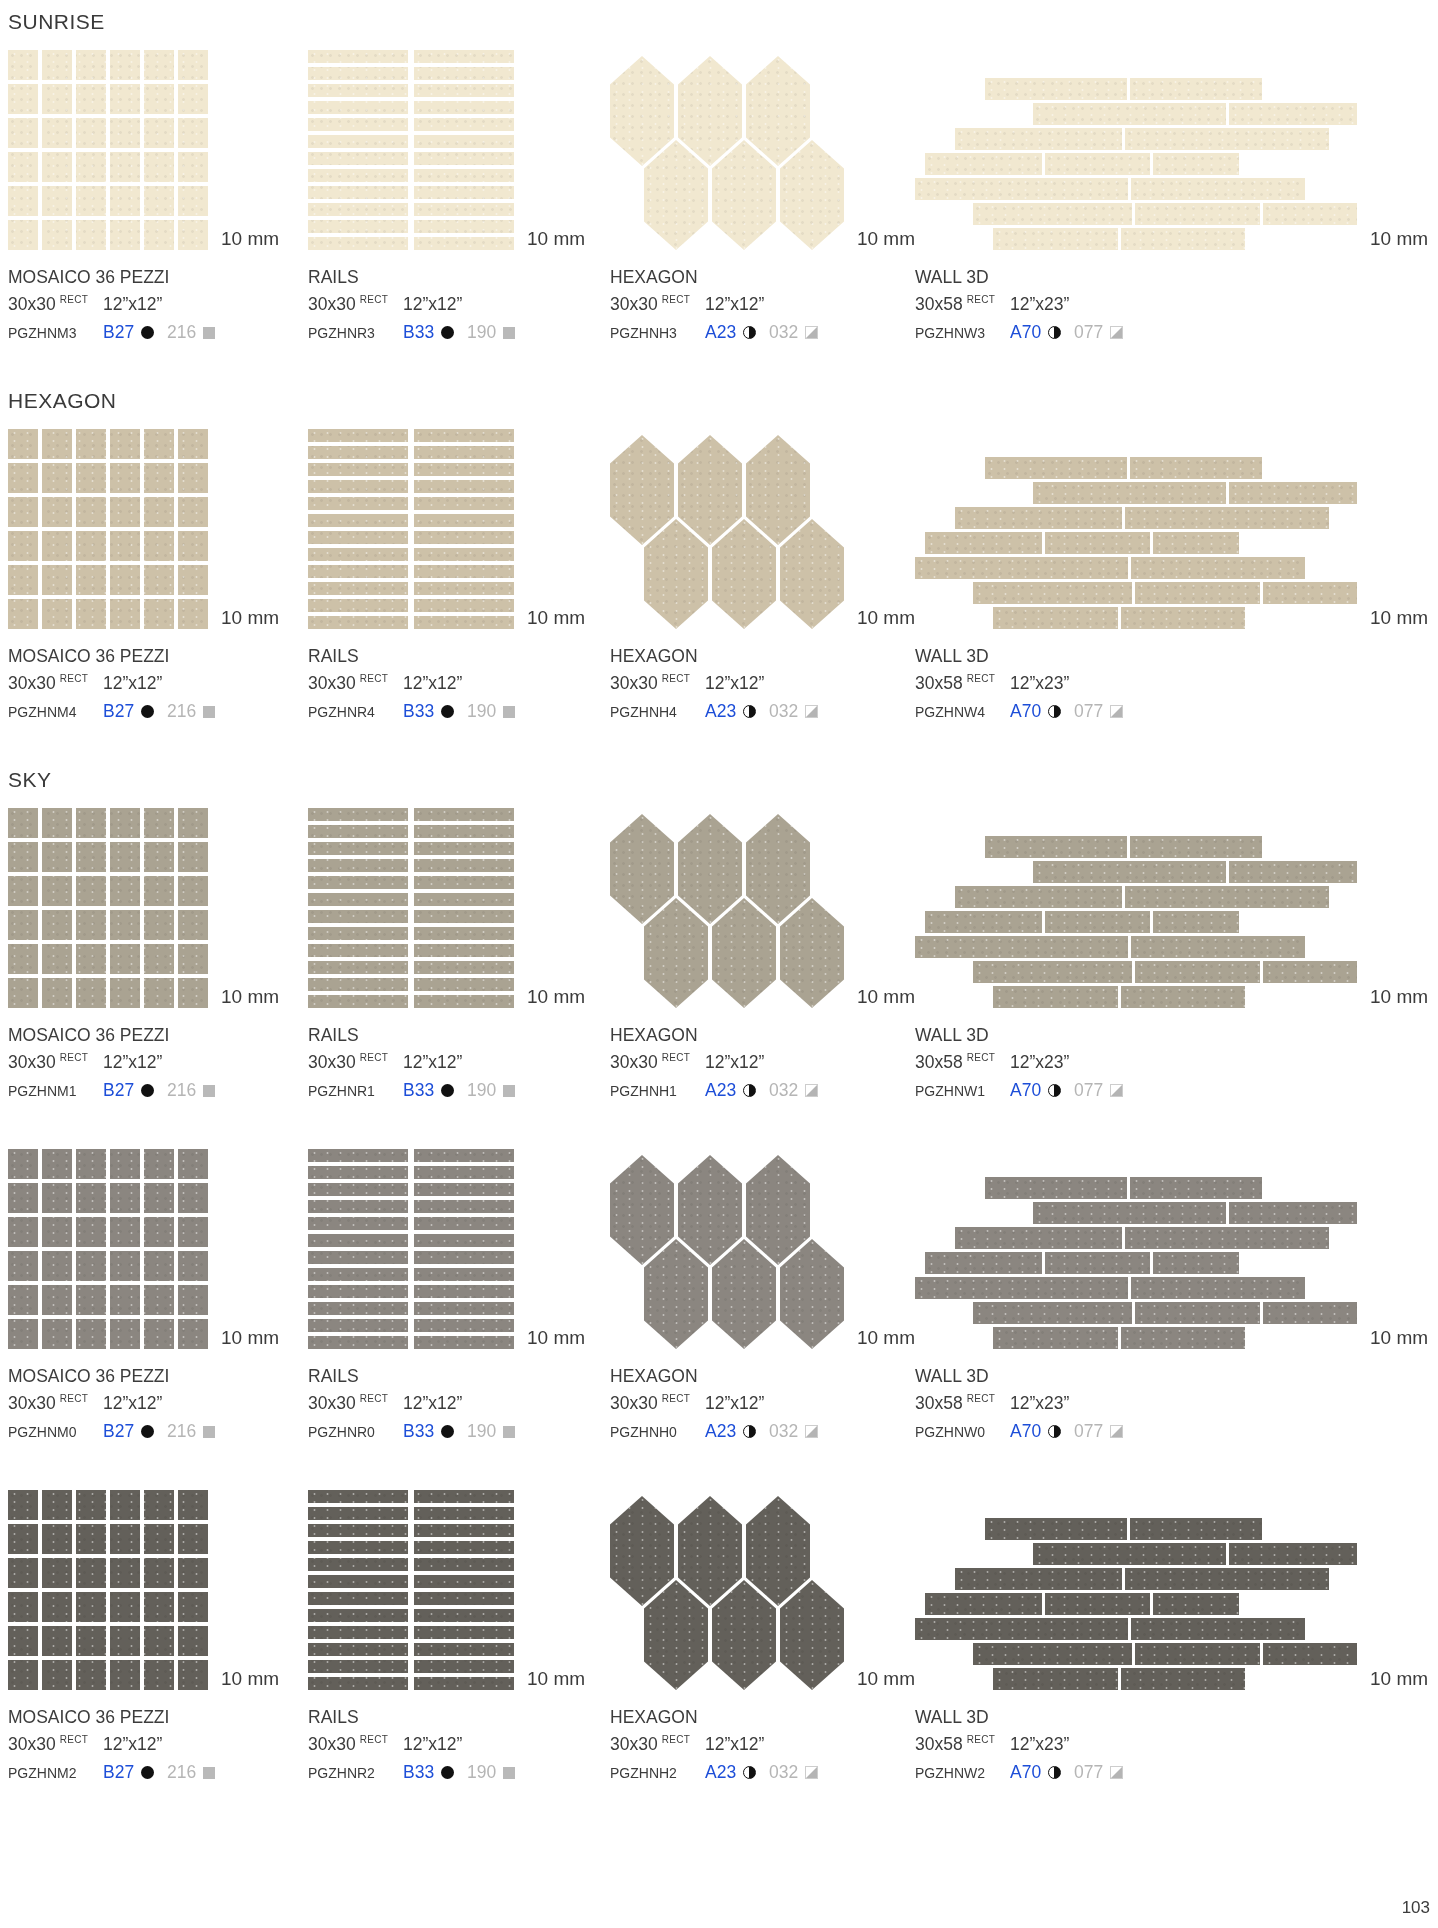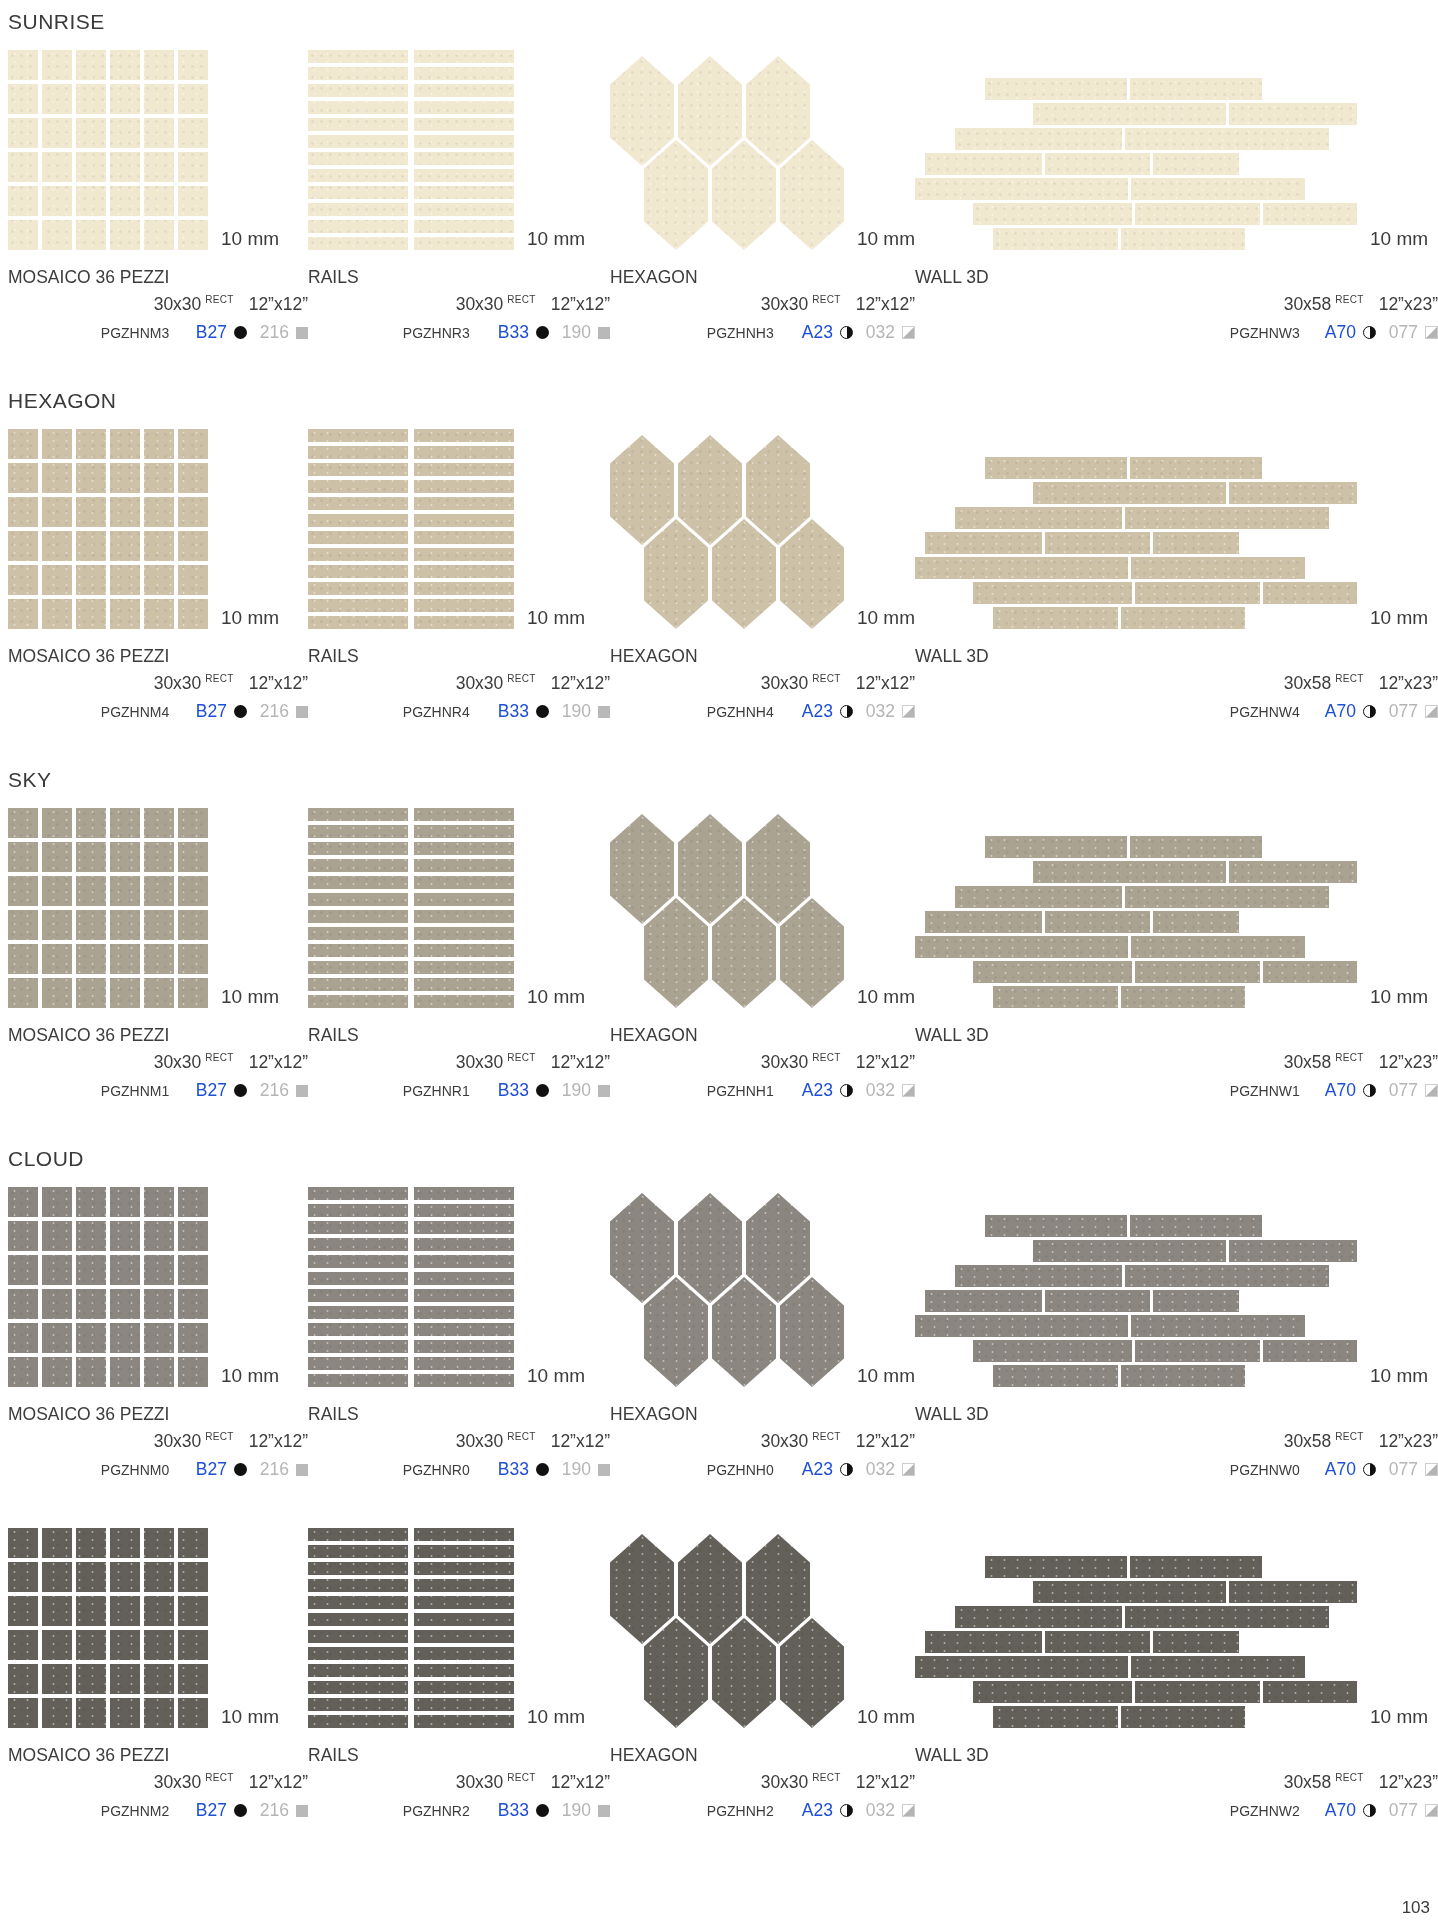--- a/index.html
+++ b/index.html
@@ -71,21 +71,21 @@
   .wrow{display:flex;gap:3px;flex:1;}
   .plank{
     background-image:
       radial-gradient(rgba(0,0,0,.055) 1px, transparent 1.5px),
       radial-gradient(rgba(255,255,255,.45) 1px, transparent 1.4px);
     background-size:9px 11px,13px 8px;
   }
 
   
   .pname{margin-top:17px;font-size:17.5px;color:#3c3c3c;}
-  .line{display:flex;align-items:baseline;justify-content:flex-end;}
+  .line{display:flex;align-items:baseline;}
   .sizes{margin-top:6px;font-size:17.5px;}
   .cm-wrap{width:95px;flex:0 0 auto;}
   .rect{font-size:10px;vertical-align:super;margin-left:4px;letter-spacing:.3px;}
   .codes{margin-top:7px;}
   .sku{width:95px;flex:0 0 auto;font-size:14px;color:#3c3c3c;}
   .price-wrap{width:64px;flex:0 0 auto;font-size:17.5px;color:#1d4ed8;white-space:nowrap;}
   .pack-wrap{font-size:17.5px;color:#b5b5b5;white-space:nowrap;}
   .pi,.ki{display:inline-block;margin-left:7px;}
   .filled-circle{width:13px;height:13px;border-radius:50%;background:#111;transform:translateY(1px);}
   .half-circle{width:11px;height:11px;border-radius:50%;border:1.5px solid #111;
@@ -428,21 +428,20 @@
     <div class="line codes">
       <span class="sku">PGZHNW1</span>
       <span class="price-wrap"><span class="price">A70</span><span class="pi half-circle"></span></span>
       <span class="pack-wrap"><span class="pack">077</span><span class="ki diagonal-square"></span></span>
     </div>
   </div>
 </div>
   </section>
 
   <section class="series" style="--t: #8b8680;">
-    <h2 class="series-title">CLOUD</h2>
     <div class="row">
   <div class="product c0">
     <div class="img-strip">
       <div class="tile mosaic"></div>
       <span class="mm">10 mm</span>
     </div>
     <div class="pname">MOSAICO 36 PEZZI</div>
     <div class="line sizes">
       <span class="cm-wrap"><span class="cm">30x30</span><sup class="rect">RECT</sup></span>
       <span class="inch">12”x12”</span>

